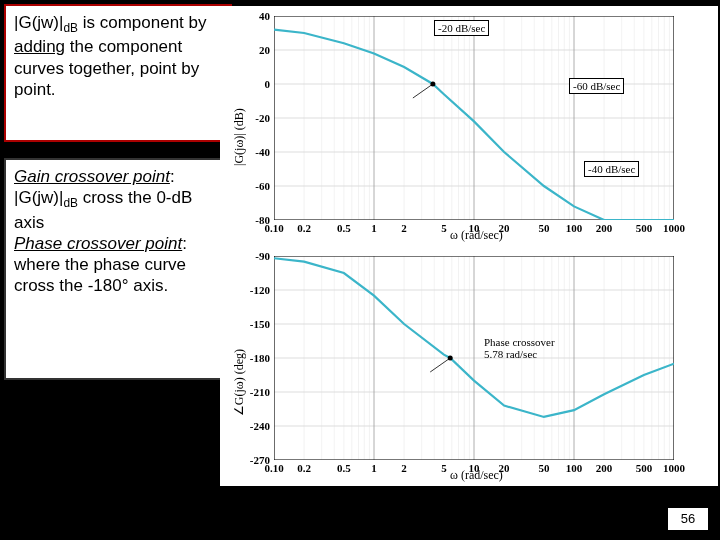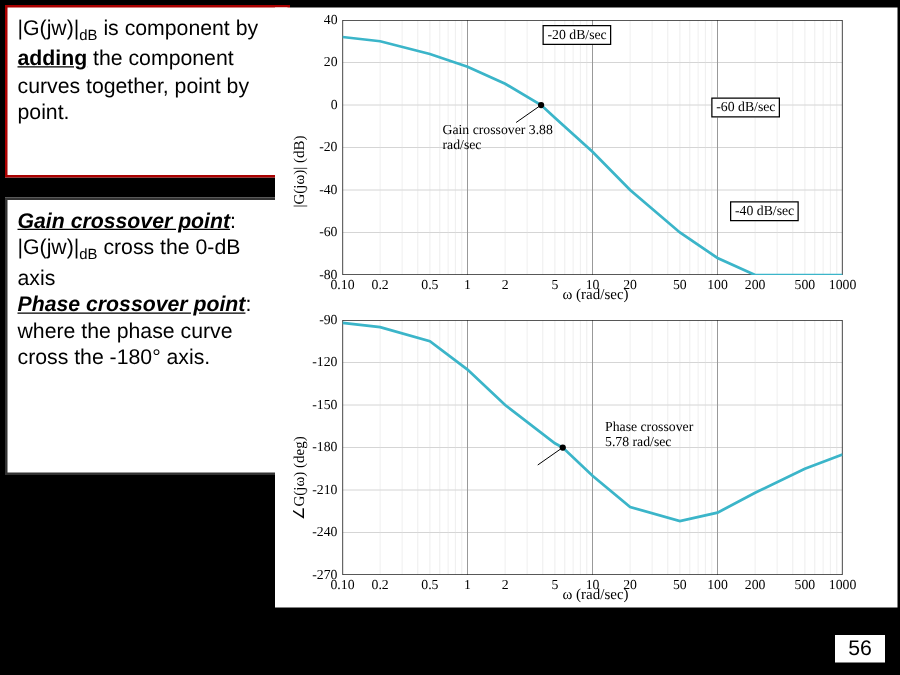--- a/index.html
+++ b/index.html
@@ -16,21 +16,21 @@
     position: absolute;
     background: #fff;
     border: 2px solid #a00;
     padding: 6px 8px;
     font-size: 17px;
     line-height: 1.25;
     color: #000;
   }
   .tb1 { left: 4px; top: 4px; width: 208px; height: 122px; }
   .tb2 { left: 4px; top: 158px; width: 208px; height: 206px; border-color: #333; }
-  .underline { text-decoration: underline; font-weight: bold; }
+  .underline { text-decoration: underline; }
   .italic { font-style: italic; }
   .sub { font-size: 0.7em; vertical-align: sub; }
   .figure {
     position: absolute;
     left: 220px;
     top: 6px;
     width: 498px;
     height: 480px;
     background: #fff;
   }
@@ -46,20 +46,21 @@
     font-size: 12px;
     color: #000;
   }
   .ylab { transform: rotate(-90deg); transform-origin: left top; }
   .tick {
     position: absolute;
     font-family: "Times New Roman", serif;
     font-size: 11px;
     color: #000;
     text-align: right;
+    font-weight: bold;
   }
   svg.curve { position: absolute; left: 0; top: 0; width: 100%; height: 100%; }
   .annot {
     position: absolute;
     font-family: "Times New Roman", serif;
     font-size: 11px;
     color: #000;
     white-space: nowrap;
     pointer-events: none;
   }
@@ -70,21 +71,21 @@
   }
   .page-num {
     position: absolute;
     right: 12px;
     bottom: 10px;
     width: 40px;
     height: 22px;
     background: #fff;
     color: #000;
     font-family: Arial, sans-serif;
-    font-size: 17px;
+    font-size: 13px;
     text-align: center;
     line-height: 22px;
   }
 </style>
 </head>
 <body>
 
 <div class="textbox tb1">
   <span>
     <span>|G(jw)|</span><span class="sub">dB</span><span> is component by </span><span class="underline">adding</span><span> the component curves together, point by point.</span>
@@ -150,23 +151,20 @@
         <line x1="400" y1="0" x2="400" y2="204" stroke="#999" stroke-width="0.8"></line>
         <rect x="0" y="0" width="400" height="204" fill="none" stroke="#000" stroke-width="1"></rect>
         <path d="M0 13.599999999999994 L30.102999566398125 17 L69.89700043360187 27.19999999999999 L100 37.400000000000006 L130.10299956639813 51 L158.88317255942073 68 L169.89700043360187 78.19999999999999 L200 105.4 L230.10299956639813 136 L269.8970004336019 170 L300 190.4 L330.1029995663981 204 L369.8970004336019 204 L400 204 " fill="none" stroke="#3bb5c9" stroke-width="2.2"></path>
         <circle cx="158.88317255942073" cy="68" r="2.5" fill="#000"></circle>
         <line x1="158.88317255942073" y1="68" x2="138.88317255942073" y2="82" stroke="#000" stroke-width="0.8"></line>
       </svg>
 
     <div class="annot annot-box" style="left:160px; top:4px;">-20 dB/sec</div>
     <div class="annot annot-box" style="left:295px; top:62px;">-60 dB/sec</div>
     <div class="annot annot-box" style="left:310px; top:145px;">-40 dB/sec</div>
-    <div class="annot" style="left:80px; top:82px;">
-      <div style="white-space:pre-line; width:90px;">Gain crossover 3.88 rad/sec</div>
-    </div>
   <div class="tick" style="right: 404px; left: -34px; width: 30px; top: -6px;">40</div>
       <div class="tick" style="right: 404px; left: -34px; width: 30px; top: 28px;">20</div>
       <div class="tick" style="right: 404px; left: -34px; width: 30px; top: 62px;">0</div>
       <div class="tick" style="right: 404px; left: -34px; width: 30px; top: 96px;">-20</div>
       <div class="tick" style="right: 404px; left: -34px; width: 30px; top: 130px;">-40</div>
       <div class="tick" style="right: 404px; left: -34px; width: 30px; top: 164px;">-60</div>
       <div class="tick" style="right: 404px; left: -34px; width: 30px; top: 198px;">-80</div>
       <div class="tick" style="left: -14px; top: 206px; width: 28px; text-align: center;">0.10</div>
       <div class="tick" style="left: 16.103px; top: 206px; width: 28px; text-align: center;">0.2</div>
       <div class="tick" style="left: 55.897px; top: 206px; width: 28px; text-align: center;">0.5</div>

